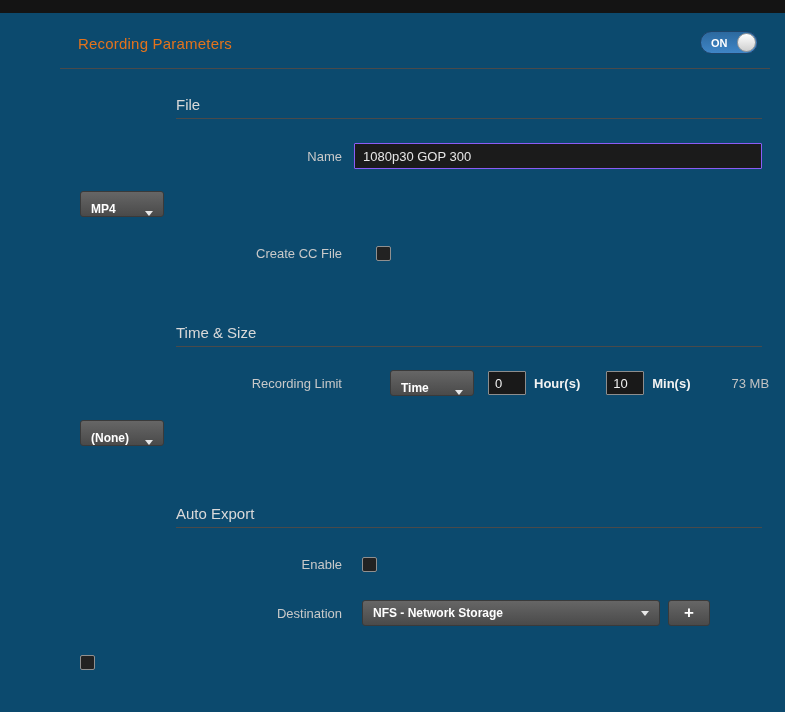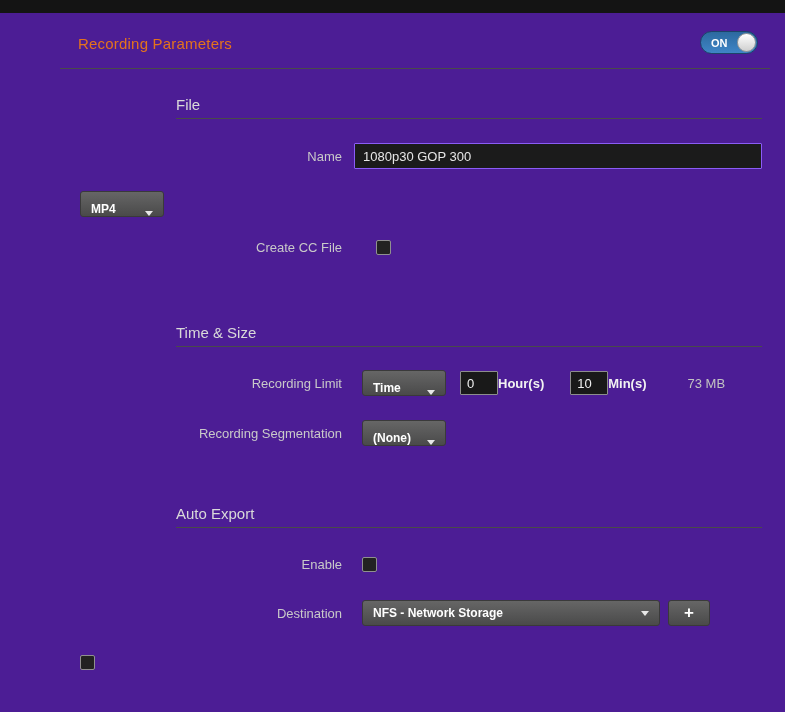--- a/index.html
+++ b/index.html
@@ -3,21 +3,21 @@
 <meta charset="utf-8">
 <style>
   * { box-sizing: border-box; margin: 0; padding: 0; }
   html, body { background: #1d1d1d; }
   body { font-family: "Liberation Sans", sans-serif; }
 
   .screen {
     position: relative;
     width: 785px;
     height: 712px;
-    background: #4c1d95;
+    background: #0c4a6e;
     overflow: hidden;
     padding-left: 21px;
   }
   .top-strip {
     position: absolute; top: 0; left: 0; right: 0; height: 13px;
     background: #141414;
   }
 
   .page-title {
     position: absolute; left: 78px; top: 35px;
@@ -56,22 +56,22 @@
   .heading-file { top: 96px; }
   .heading-timesize { top: 324px; }
   .heading-autoexport { top: 505px; }
 
   .form-row {
     position: absolute; left: 60px; width: 710px; height: 28px;
     display: flex; align-items: center;
   }
   .row-name { top: 142px; }
   .row-format { top: 190px; }
-  .row-cc { top: 233px; gap: 14px; }
-  .row-limit { top: 369px; }
+  .row-cc { top: 239px; gap: 14px; }
+  .row-limit { top: 369px; gap: 28px; }
   .row-seg { top: 419px; }
   .row-enable { top: 550px; }
   .row-dest { top: 599px; }
   .row-delete { top: 648px; }
 
   .field-label {
     width: 282px; flex: 0 0 282px;
     text-align: right; padding-right: 0;
     font-size: 13px; color: #c9c9c9;
   }
@@ -131,21 +131,21 @@
     border-radius: 3px;
     background: linear-gradient(#666666, #4a4a4a);
     border: 1px solid #3a3a3a;
     color: #ffffff; font-size: 17px; font-weight: bold;
     line-height: 22px; text-align: center; cursor: pointer;
     font-family: "Liberation Sans", sans-serif;
   }
 
   
   .ml14 { margin-left: 14px; }
-  .ml8  { }
+  .ml8  { margin-left: 8px; }
   .ml26 { margin-left: 26px; }
   .ml41 { margin-left: 41px; }
 </style>
 </head>
 <body>
 
 <div class="screen">
   <div class="top-strip"></div>
 
   <div class="page-title">Recording Parameters</div>
@@ -195,21 +195,20 @@
       </div>
       <input class="num-input ml14" type="text" value="0" style="">
       <span class="unit-label ml8">Hour(s)</span>
       <input class="num-input ml26" type="text" value="10" style="">
       <span class="unit-label ml8">Min(s)</span>
       <span class="size-estimate ml41">73 MB</span>
     </div>
   </div>
 
   <div class="form-row row-seg">
-    <div class="field-label">Recording Segmentation</div>
     <div class="controls">
       <div class="dropdown dd-small">
         <span>(None)</span>
         <span class="caret"></span>
       </div>
     </div>
   </div>
 
   <div class="section-heading heading-autoexport">Auto Export</div>
   <div class="divider divider-autoexport"></div>

